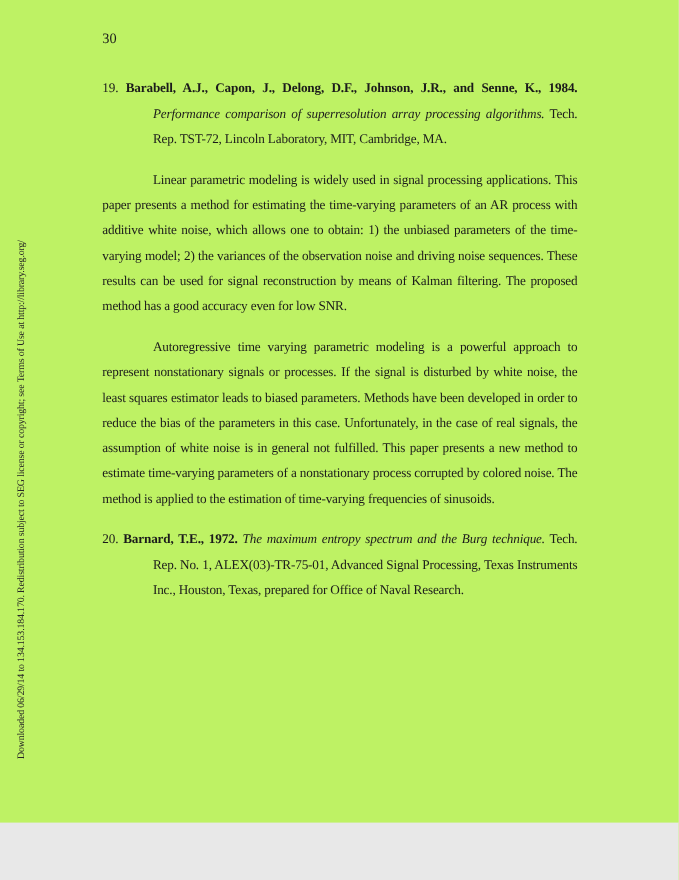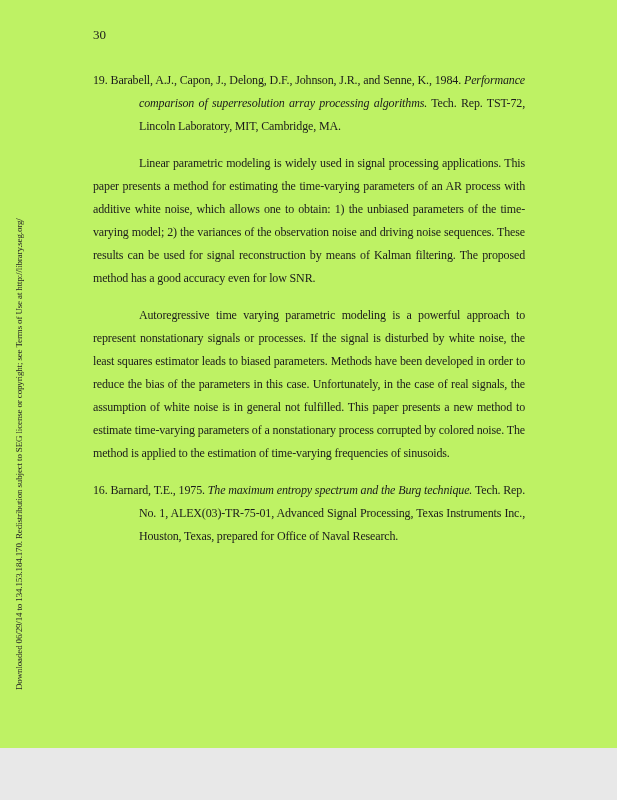--- a/index.html
+++ b/index.html
@@ -39,21 +39,21 @@
     width: 432px;
     font-size: 12px;
     line-height: 23px;
     letter-spacing: -0.15px;
     text-align: justify;
   }
   .refs p { margin: 0; }
   .ref + .ref { margin-top: 14px; }
   .citation { padding-left: 46px; text-indent: -46px; }
   .abstract { text-indent: 46px; }
-  .authors { font-weight: normal; }
+  .authors { font-weight: bold; }
   .title { font-style: italic; margin-top: 44px; }
   .em { }
 </style>
 </head>
 <body>
 
 <div class="page">
 
   <div class="sidebar-text">Downloaded 06/29/14 to 134.153.184.170. Redistribution subject to SEG license or copyright; see Terms of Use at http://library.seg.org/</div>
 
@@ -67,17 +67,17 @@
 
     <div class="ref">
       <p class="abstract"><span>Linear parametric modeling is widely used in signal processing applications. This paper presents a method for estimating the time-varying parameters of an AR process with additive white noise, which allows one to obtain: 1) the unbiased parameters of the time-varying model; 2) the variances of the observation noise and driving noise sequences. These results can be used for signal reconstruction by means of Kalman filtering. The proposed method has a good accuracy even for low SNR.</span></p>
     </div>
 
     <div class="ref">
       <p class="abstract"><span>Autoregressive time varying parametric modeling is a powerful approach to represent nonstationary signals or processes. If the signal is disturbed by white noise, the least squares estimator leads to biased parameters. Methods have been developed in order to reduce the bias of the parameters in this case. Unfortunately, in the case of real signals, the assumption of </span><span class="em">white</span><span> noise is in general not fulfilled. This paper presents a new method to estimate time-varying parameters of a nonstationary process corrupted by colored noise. The method is applied to the estimation of time-varying frequencies of sinusoids.</span></p>
     </div>
 
     <div class="ref">
-      <p class="citation"><span class="num">16.</span><span class="authors"> Barnard, T.E., 1975.</span><span class="title"> The maximum entropy spectrum and the Burg technique.</span><span class="source"> Tech. Rep. No. 1, ALEX(03)-TR-75-01, Advanced Signal Processing, Texas Instruments Inc., Houston, Texas, prepared for Office of Naval Research.</span></p>
+      <p class="citation"><span class="num">20.</span><span class="authors"> Barnard, T.E., 1972.</span><span class="title"> The maximum entropy spectrum and the Burg technique.</span><span class="source"> Tech. Rep. No. 1, ALEX(03)-TR-75-01, Advanced Signal Processing, Texas Instruments Inc., Houston, Texas, prepared for Office of Naval Research.</span></p>
     </div>
 
   </div>
 </div>
 
 </body></html>

